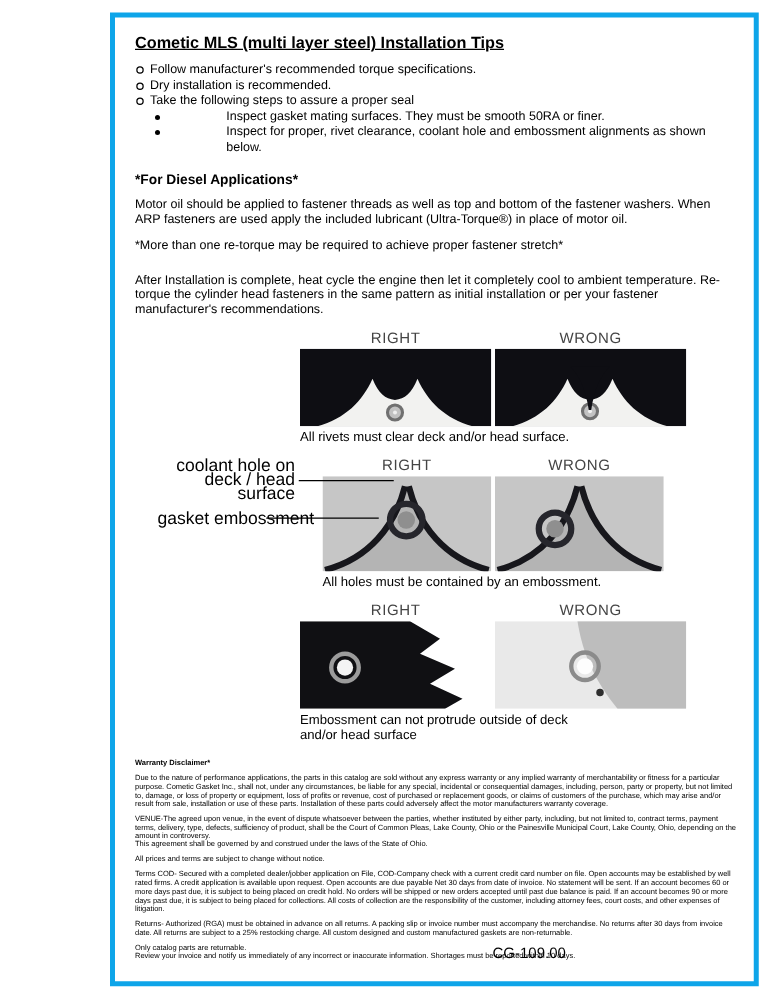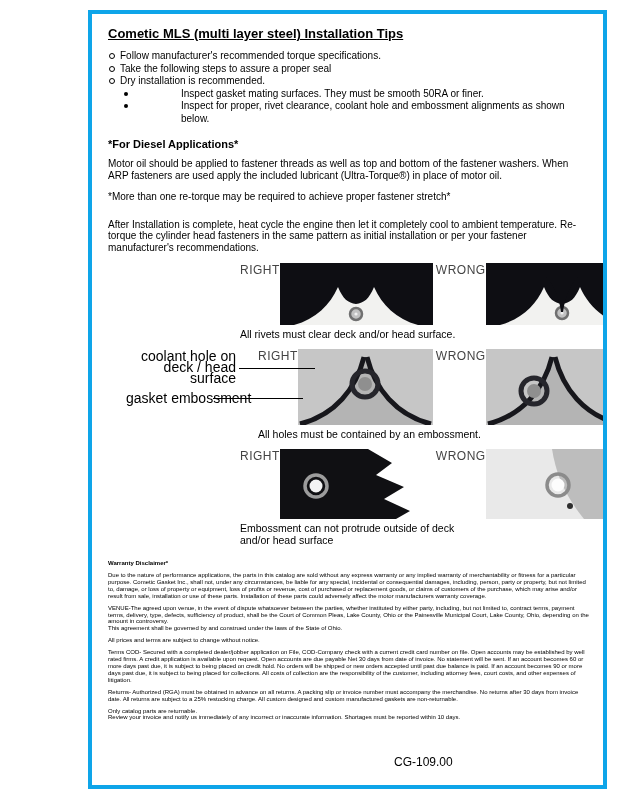--- a/index.html
+++ b/index.html
@@ -43,21 +43,21 @@
 
   .diesel { margin-top:13px; }
   .diesel-heading { font-size:11px; font-weight:bold; margin:0 0 8px 0; }
   .body-p { font-size:10px; line-height:11.5px; margin:0 0 10px 0; max-width:470px; }
   .body-p.note { margin-bottom:16px; }
 
   .fig-row { position:relative; margin-bottom:9px; }
   .fig-main.indent-a { margin-left:132px; }
   .fig-main.indent-b { margin-left:150px; }
   .fig-cols { display:flex; gap:3px; }
-  .fig-col { display:flex; flex-direction:row; }
+  .fig-col { display:flex; flex-direction:column; }
   .fig-label {
     text-align:center; font-size:12px; color:#444;
     letter-spacing:0.5px; margin-bottom:2px;
   }
   .fig-caption { font-size:10.5px; margin-top:3px; }
   .fig-caption.wrap { max-width:235px; line-height:12px; }
   .fig-svg { display:block; }
 
   .callout {
     position:absolute; font-size:14px; line-height:11px;
@@ -86,25 +86,25 @@
 
     <h1 class="doc-title">Cometic MLS (multi layer steel) Installation Tips</h1>
 
     <div class="bullets">
       <div class="bullet-row">
         <span class="marker-circle"></span>
         <span>Follow manufacturer's recommended torque specifications.</span>
       </div>
       <div class="bullet-row">
         <span class="marker-circle"></span>
-        <span>Take the following steps to assure a proper seal</span>
+        <span>Dry installation is recommended.</span>
       </div>
       <div class="bullet-row">
         <span class="marker-circle"></span>
-        <span>Dry installation is recommended.</span>
+        <span>Take the following steps to assure a proper seal</span>
       </div>
       <div class="bullet-row sub">
         <span class="marker-dot"></span>
         <span>Inspect gasket mating surfaces.  They must be smooth 50RA or finer.</span>
       </div>
       <div class="bullet-row sub">
         <span class="marker-dot"></span>
         <span>Inspect for proper, rivet clearance, coolant hole and embossment alignments as shown below.</span>
       </div>
     </div>

